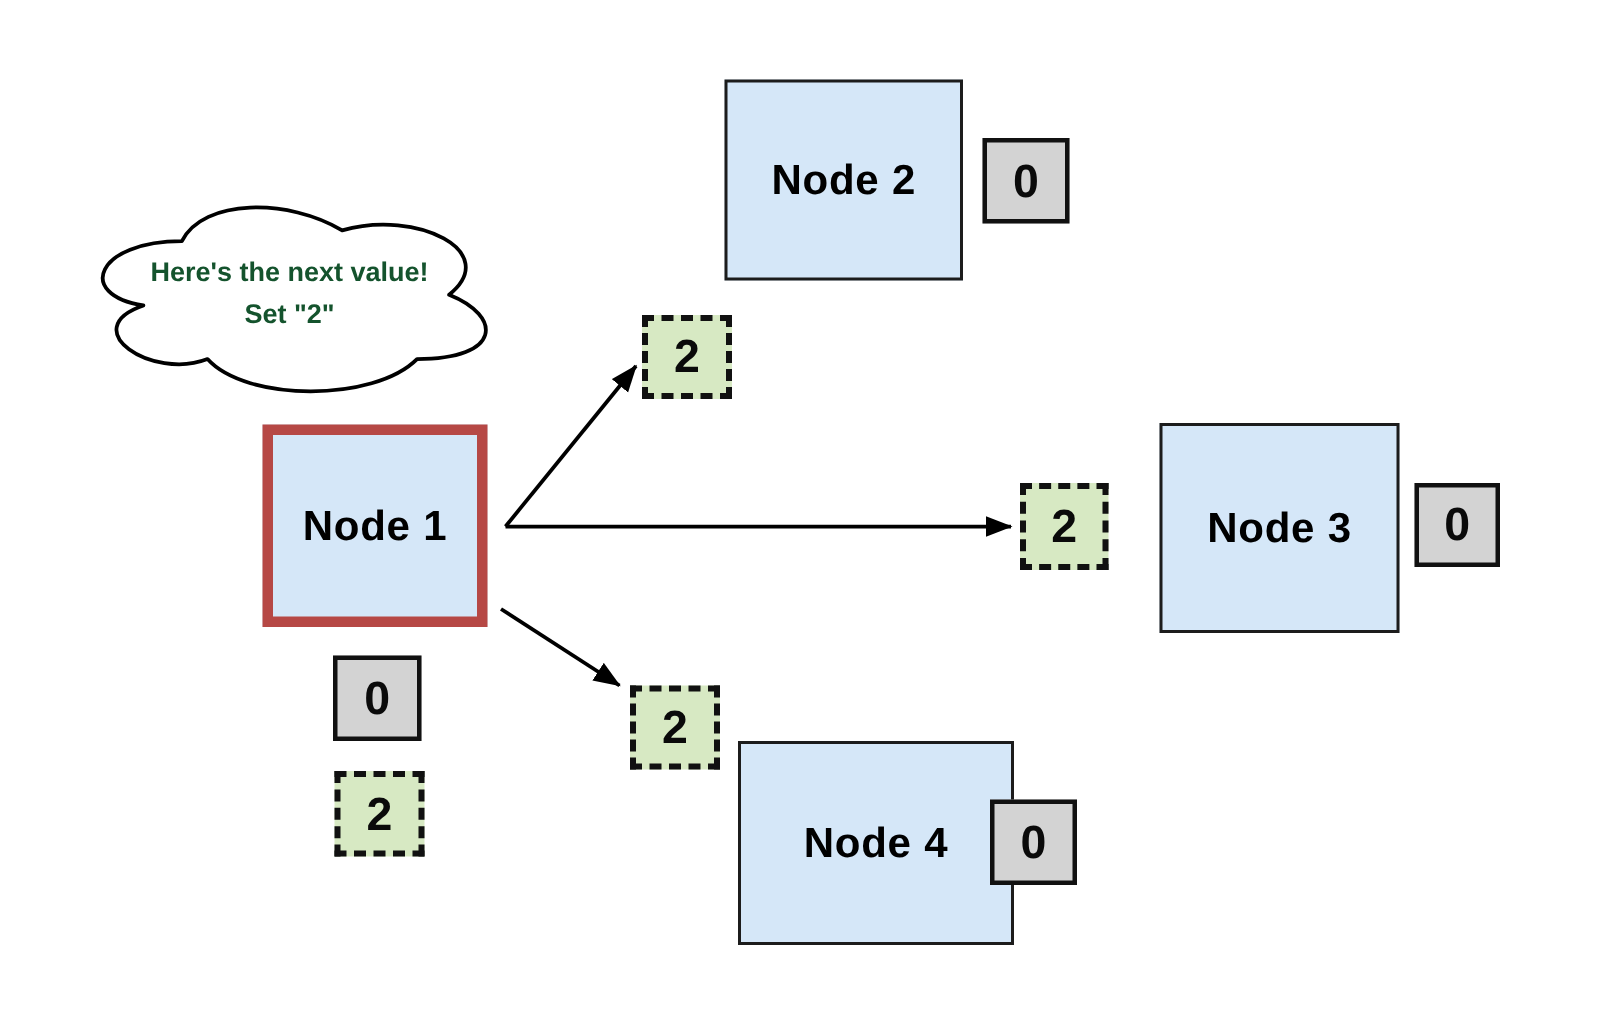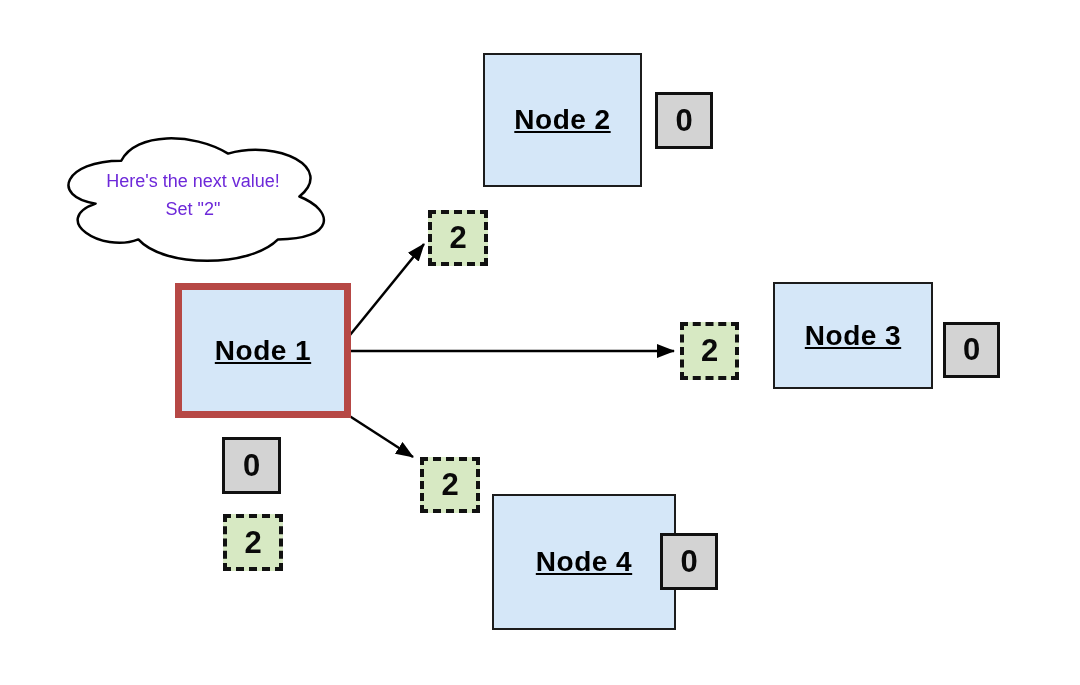--- a/index.html
+++ b/index.html
@@ -27,21 +27,20 @@
     display: flex;
     align-items: center;
     justify-content: center;
     box-sizing: border-box;
     background: #d5e7f8;
     border: 2px solid #1c1c1c;
     font-weight: bold;
     font-size: 28px;
     color: #000000;
     letter-spacing: 0.5px;
-    text-decoration: underline;
   }
   .node.leader {
     border: 7px solid #b64845;
   }
   .valbox {
     position: absolute;
     display: flex;
     align-items: center;
     justify-content: center;
     box-sizing: border-box;
@@ -56,29 +55,29 @@
   .message {
     background: #d7e9c3;
     border: 4px dashed #111111;
   }
   .cloud-text {
     position: absolute;
     left: 66px;
     top: 167px;
     width: 254px;
     text-align: center;
-    font-weight: normal;
+    font-weight: bold;
     font-size: 18px;
     line-height: 28px;
-    color: #6d28d9;
+    color: #14532d;
   }
   
-  #node1 { left: 175px; top: 283px; width: 176px; height: 135px; }
+  #node1 { left: 175px; top: 283px; width: 150px; height: 135px; }
   #node2 { left: 483px; top: 53px;  width: 159px; height: 134px; }
-  #node3 { left: 773px; top: 282px; width: 160px; height: 107px; text-align: center; }
+  #node3 { left: 773px; top: 282px; width: 160px; height: 140px; text-align: center; }
   #node4 { left: 492px; top: 494px; width: 184px; height: 136px; }
   
   #stored1 { left: 222px; top: 437px; width: 59px; height: 57px; }
   #stored2 { left: 655px; top: 92px;  width: 58px; height: 57px; }
   #stored3 { left: 943px; top: 322px; width: 57px; height: 56px; }
   #stored4 { left: 660px; top: 533px; width: 58px; height: 57px; }
   
   #msg1 { left: 223px; top: 514px; width: 60px; height: 57px; }
   #msg2 { left: 428px; top: 210px; width: 60px; height: 56px; }
   #msg3 { left: 680px; top: 322px; width: 59px; height: 58px; }

